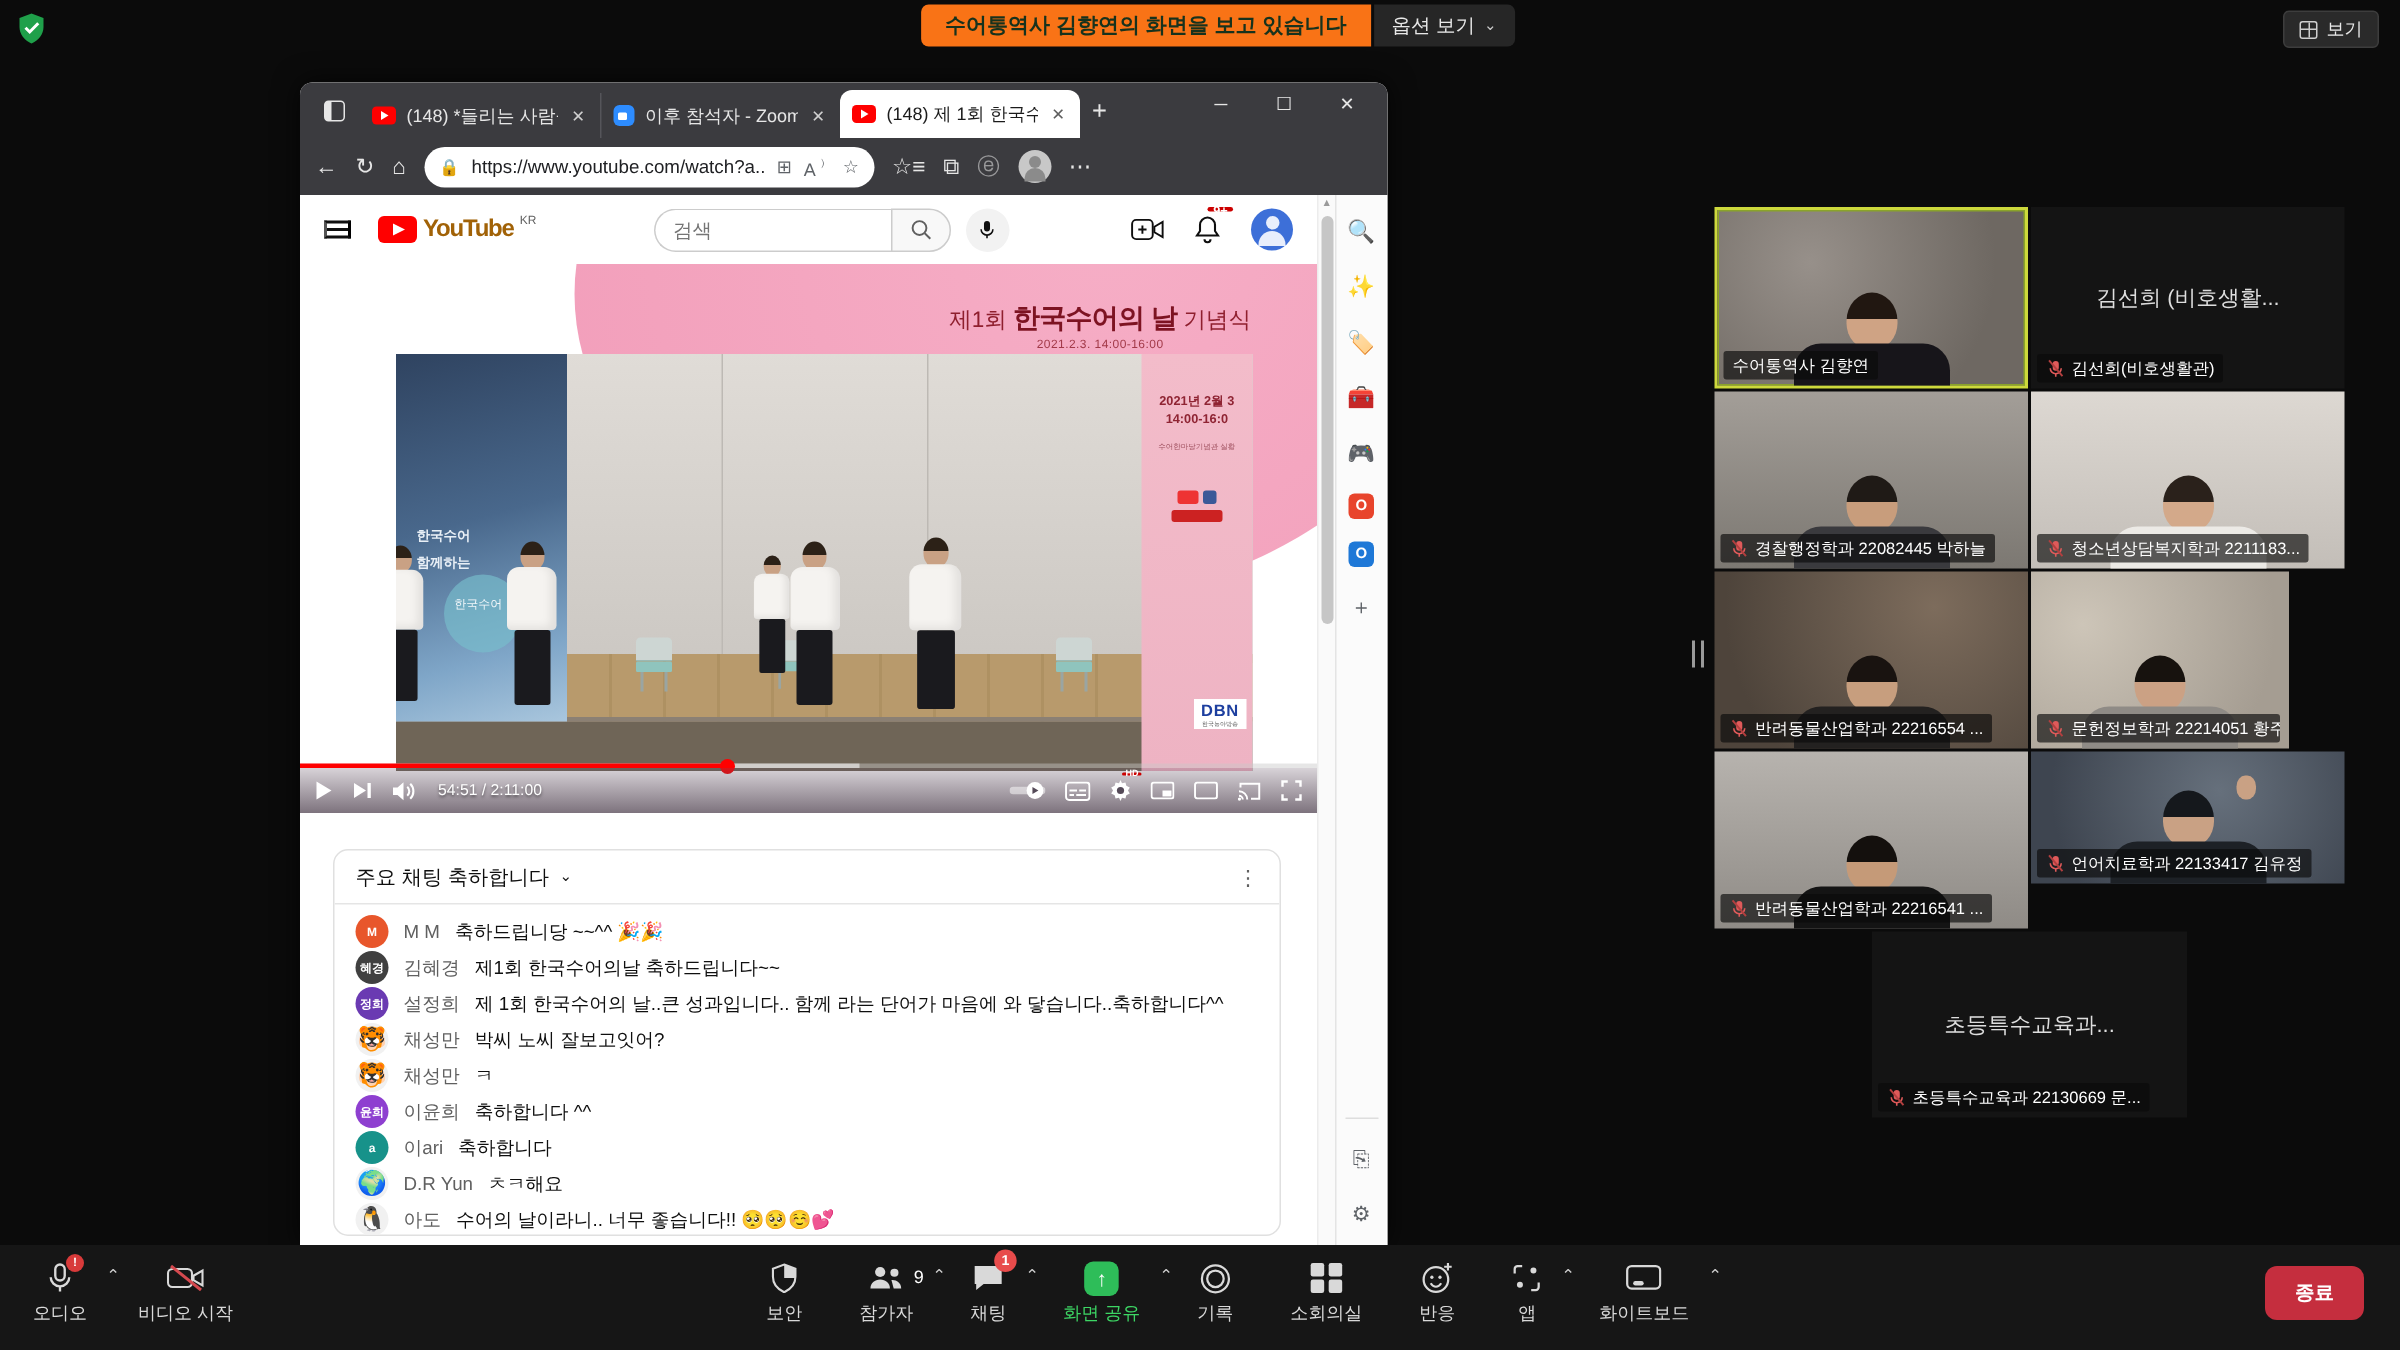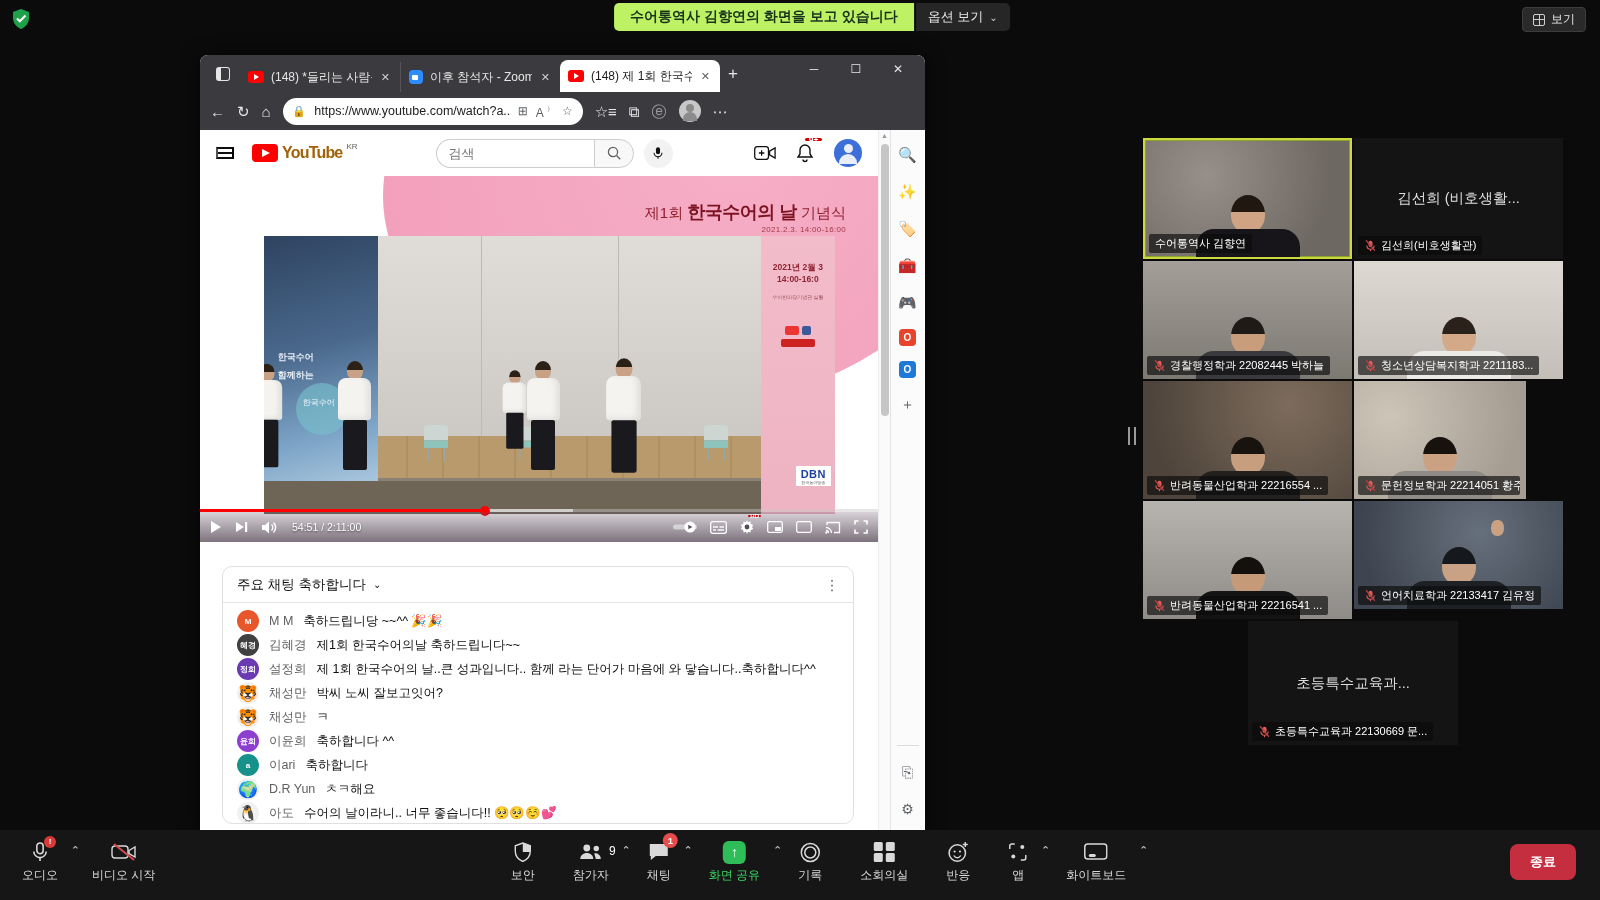--- a/index.html
+++ b/index.html
@@ -3,21 +3,21 @@
 <meta charset="utf-8">
 <style>
   *{margin:0;padding:0;box-sizing:border-box;}
   html,body{width:1600px;height:900px;background:#0b0b0b;overflow:hidden;
     font-family:"Liberation Sans","DejaVu Sans",sans-serif;}
   .screen{position:relative;width:1600px;height:900px;background:#0b0b0b;}
 
   
   .tb-shield{position:absolute;left:10px;top:8px;width:22px;height:22px;}
   .share-group{position:absolute;left:50%;top:3px;transform:translateX(-47%);display:flex;align-items:stretch;}
-  .share-banner{background:#bef264;color:#17321d;font-weight:bold;font-size:14px;
+  .share-banner{background:#f97316;color:#17321d;font-weight:bold;font-size:14px;
     padding:5px 16px;border-radius:5px 0 0 5px;white-space:nowrap;}
   .options-btn{background:#262626;color:#e8e8e8;font-size:13px;border:none;border-radius:0 5px 5px 0;
     padding:5px 12px;margin-left:2px;display:flex;align-items:center;gap:6px;cursor:pointer;}
   .options-btn .car{font-size:10px;color:#cfcfcf;}
   .view-btn{position:absolute;right:14px;top:7px;background:#2a2a2a;color:#e8e8e8;border:1px solid #3d3d3d;
     border-radius:4px;font-size:12px;padding:3px 10px;display:flex;align-items:center;gap:6px;cursor:pointer;}
   .view-btn .vb-ic{width:12px;height:12px;border:1px solid #cfcfcf;border-radius:2px;
     background:linear-gradient(#cfcfcf,#cfcfcf) 50% 0/1px 100% no-repeat,linear-gradient(#cfcfcf,#cfcfcf) 0 50%/100% 1px no-repeat;}
 
   
@@ -88,21 +88,21 @@
   .bellbadge{position:absolute;top:-5px;right:-8px;background:#c00;color:#fff;font-size:8.5px;font-weight:bold;
     padding:1.5px 3.5px;border-radius:8px;}
   .ytavatar{width:28px;height:28px;border-radius:50%;background:#3d6fd8;position:relative;border:none;cursor:pointer;}
   .ytavatar:before{content:"";position:absolute;left:9.5px;top:5px;width:9px;height:9px;border-radius:50%;background:#e8eefc;}
   .ytavatar:after{content:"";position:absolute;left:5px;top:15px;width:18px;height:10px;border-radius:9px 9px 0 0;background:#e8eefc;}
 
   
   .player{position:relative;height:366px;background:#fff;overflow:hidden;}
   .pinkblob{position:absolute;right:-95px;top:-190px;width:590px;height:420px;border-radius:50%;
     background:radial-gradient(circle at 60% 40%,#f6aec6 0%,#f3a2bd 70%,#f29dba 100%);}
-  .vtitle{position:absolute;top:24px;right:32px;text-align:right;z-index:2;}
+  .vtitle{position:absolute;top:24px;right:44px;text-align:center;z-index:2;}
   .vtitle .l1{font-size:15px;color:#8f1f2e;white-space:nowrap;}
   .vtitle .l1 b{font-size:18px;color:#7d1322;letter-spacing:-0.5px;}
   .vtitle .l2{font-size:8px;color:#a23a49;margin-top:1px;letter-spacing:0.3px;}
   .stage{position:absolute;left:64px;top:60px;width:571px;height:278px;background:#d8d4cf;z-index:1;overflow:hidden;}
   .wall{position:absolute;inset:0 0 26% 0;background:linear-gradient(#e0dcd7,#ccc8c3);}
   .wallseam{position:absolute;top:0;bottom:26%;width:1px;background:#bdb9b4;}
   .floor{position:absolute;left:0;right:0;bottom:12%;height:16%;
     background:repeating-linear-gradient(90deg,#b89a6c 0 34px,#ae9162 34px 36px);}
   .apron{position:absolute;left:0;right:0;bottom:0;height:12%;background:#6f6557;}
   .apronline{position:absolute;left:0;right:0;bottom:12%;height:3px;background:#8b8074;}
@@ -646,21 +646,21 @@
         <div class="shead"></div>
         <div class="sbody"></div>
       </div>
     <div class="label">
         <svg class="micoff" width="13" height="13">
           <use href="#mic-off"></use>
         </svg>
         <span>반려동물산업학과 22216541 ...</span>
       </div>
   </div>
-  <div class="tile t-h" style="left:1354px;top:501px;width:209px;height:108px;">
+  <div class="tile t-h" style="left:1354px;top:501px;width:209px;height:88px;">
     <div class="sil">
         <div class="shead"></div>
         <div class="sbody"></div>
       </div>
     <div class="hand"></div>
     <div class="label">
         <svg class="micoff" width="13" height="13">
           <use href="#mic-off"></use>
         </svg>
         <span>언어치료학과 22133417 김유정</span>

